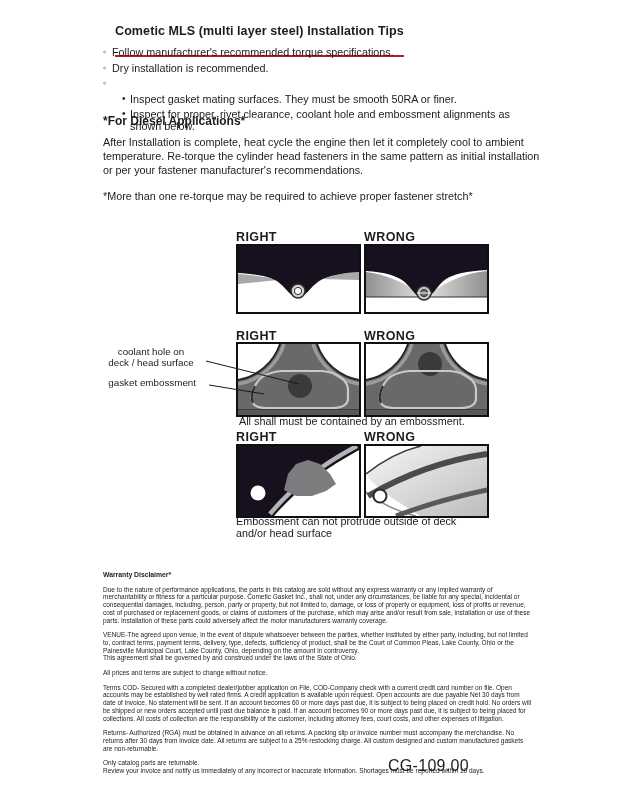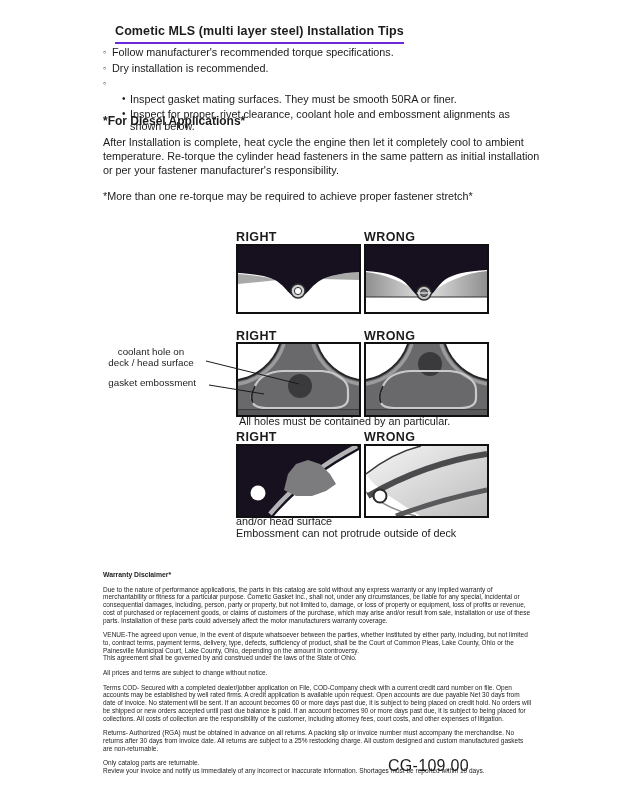--- a/index.html
+++ b/index.html
@@ -5,21 +5,21 @@
   html,body{margin:0;padding:0;background:#e8e8e8;}
   #page{
     position:relative;width:618px;height:800px;background:var(--c-page_bg,#fff);
     margin:0 auto;font-family:"Liberation Sans","DejaVu Sans",sans-serif;
     color:var(--c-ink,#1c1c1c);overflow:hidden;
   }
   .abs{position:absolute;}
   
   .doc-title{
     left:115px;top:24px;font-size:12.5px;font-weight:bold;
-    border-bottom:2px solid #6d28d9;padding-bottom:4px;letter-spacing:.1px;
+    border-bottom:2px solid #b91c1c;padding-bottom:17px;letter-spacing:.1px;
   }
   
   .tips{left:103px;top:46px;width:440px;font-size:10.8px;line-height:12px;}
   .b-item{display:flex;margin-bottom:3.5px;}
   .b-item .mark{width:9px;flex:0 0 9px;font-size:9px;line-height:12px;}
   .sub{padding-left:19px;}
   .sub .mark{width:8px;flex:0 0 8px;font-size:10px;}
   
   .diesel{left:103px;top:114px;width:448px;font-size:10.8px;line-height:14px;}
   .diesel h2{font-size:12px;margin:0 0 7px 0;}
@@ -69,21 +69,21 @@
       <span>Inspect gasket mating surfaces.  They must be smooth 50RA or finer.</span>
     </div>
     <div class="b-item sub">
       <span class="mark">•</span>
       <span>Inspect for proper, rivet clearance, coolant hole and embossment alignments as shown below.</span>
     </div>
   </div>
 
   <div class="abs diesel">
     <h2>*For Diesel Applications*</h2>
-    <p>After Installation is complete, heat cycle the engine then let it completely cool to ambient temperature. Re-torque the cylinder head fasteners in the same pattern as initial installation or per your fastener manufacturer's responsibility.</p>
+    <p>After Installation is complete, heat cycle the engine then let it completely cool to ambient temperature. Re-torque the cylinder head fasteners in the same pattern as initial installation or per your fastener manufacturer's recommendations.</p>
     <p class="last">*More than one re-torque may be required to achieve proper fastener stretch*</p>
   </div>
 
   <div class="abs dlabel" style="left:236px;top:230px;">RIGHT</div>
   <div class="abs dlabel" style="left:364px;top:230px;">WRONG</div>
 
   <div class="abs dbox" style="left:236px;top:244px;height:66px;">
     <svg width="121" height="66" viewBox="0 0 121 66">
       <rect width="121" height="66" fill="#ffffff"></rect>
       <path class="f-deck" d="M0,28 C16,29 30,31 40,34 L0,38 Z"></path>
@@ -161,21 +161,21 @@
       <path class="s-emb" stroke-width="2.2" d="M17,42 C14,48 13,55 15,59 C17,63 22,64 28,64 L94,64 C104,64 110,61 110,54 L110,46 C110,36 98,28 84,27 L44,27 C30,28 21,33 17,42 Z"></path>
       <path d="M17,42 C14,48 13,55 15,59" stroke="#28282a" stroke-width="2" fill="none"></path>
     </svg>
   </div>
 
   <svg class="abs" style="left:200px;top:348px;pointer-events:none;" width="110" height="55" viewBox="0 0 110 55">
     <line x1="6" y1="13" x2="99" y2="36" stroke="#1a1a1a" stroke-width="1"></line>
     <line x1="9" y1="37" x2="64" y2="46" stroke="#1a1a1a" stroke-width="1"></line>
   </svg>
 
-  <div class="abs caption" style="left:239px;top:416px;">All holes must be contained by an particular.</div>
+  <div class="abs caption" style="left:239px;top:416px;">All shall must be contained by an embossment.</div>
 
   <div class="abs dlabel" style="left:236px;top:430px;">RIGHT</div>
   <div class="abs dlabel" style="left:364px;top:430px;">WRONG</div>
 
   <div class="abs dbox" style="left:236px;top:444px;height:70px;">
     <svg width="121" height="70" viewBox="0 0 121 70">
       <rect class="f-black" width="121" height="70"></rect>
       <path d="M121,4 C88,22 58,44 36,70 L121,70 Z" fill="#ffffff"></path>
       <path d="M119,0 C85,18 54,41 32,68" stroke="#b4b4b6" stroke-width="4.5" fill="none"></path>
       <polygon points="46,44 50,28 58,18 70,14 82,18 92,28 98,38 88,45 74,50 58,50" fill="#7c7c7e"></polygon>
@@ -196,22 +196,22 @@
       <path d="M0,28 C20,12 38,4 55,0" stroke="#3a3a3c" stroke-width="1.5" fill="none"></path>
       <path d="M0,70 L0,46 C16,58 32,66 50,70 Z" fill="#ffffff"></path>
       <path d="M0,46 C16,58 32,66 50,70" stroke="#8a8a8c" stroke-width="1.5" fill="none"></path>
       <path d="M2,50 C40,28 80,14 121,8" stroke="#4b4b4d" stroke-width="6" fill="none"></path>
       <path d="M30,70 C62,58 92,50 121,44" stroke="#59595b" stroke-width="5" fill="none"></path>
       <circle cx="14" cy="50" r="6.5" fill="#ffffff" stroke="#2a2a2a" stroke-width="2"></circle>
     </svg>
   </div>
 
   <div class="abs caption" style="left:236px;top:516px;">
+    <div>Embossment can not protrude outside of deck</div>
     <div>and/or head surface</div>
-    <div>Embossment can not protrude outside of deck</div>
   </div>
 
   <div class="abs warranty">
     <div class="whead">Warranty Disclaimer*</div>
     <p>Due to the nature of performance applications, the parts in this catalog are sold without any express warranty or any implied warranty of merchantability or fitness for a particular purpose.  Cometic Gasket Inc., shall not, under any circumstances, be liable for any special, incidental or consequential damages, including, person, party or property, but not limited to, damage, or loss of property or equipment, loss of profits or revenue, cost of purchased or replacement goods, or claims of customers of the purchase, which may arise and/or result from sale, installation or use of these parts.  Installation of these parts could adversely affect the motor manufacturers warranty coverage.</p>
     <p class="tight">VENUE-The agreed upon venue, in the event of dispute whatsoever between the parties, whether instituted by either party, including, but not limited to, contract terms, payment terms, delivery, type, defects, sufficiency of product, shall be the Court of Common Pleas, Lake County, Ohio or the Painesville Municipal Court, Lake County, Ohio, depending on the amount in controversy.</p>
     <p>This agreement shall be governed by and construed under the laws of the State of Ohio.</p>
     <p>All prices and terms are subject to change without notice.</p>
     <p>Terms COD- Secured with a completed dealer/jobber application on File, COD-Company check with a current credit card number on file.  Open accounts may be established by well rated firms.  A credit application is available upon request.  Open accounts are due payable Net 30 days from date of invoice.  No statement will be sent.  If an account becomes 60 or more days past due, it is subject to being placed on credit hold.  No orders will be shipped or new orders accepted until past due balance is paid.  If an account becomes 90 or more days past due, it is subject to being placed for collections.  All costs of collection are the responsibility of the customer, including attorney fees, court costs, and other expenses of litigation.</p>
     <p>Returns- Authorized (RGA) must be obtained in advance on all returns.  A packing slip or invoice number must accompany the merchandise.  No returns after 30 days from invoice date.  All returns are subject to a 25% restocking charge.  All custom designed and custom manufactured gaskets are non-returnable.</p>

